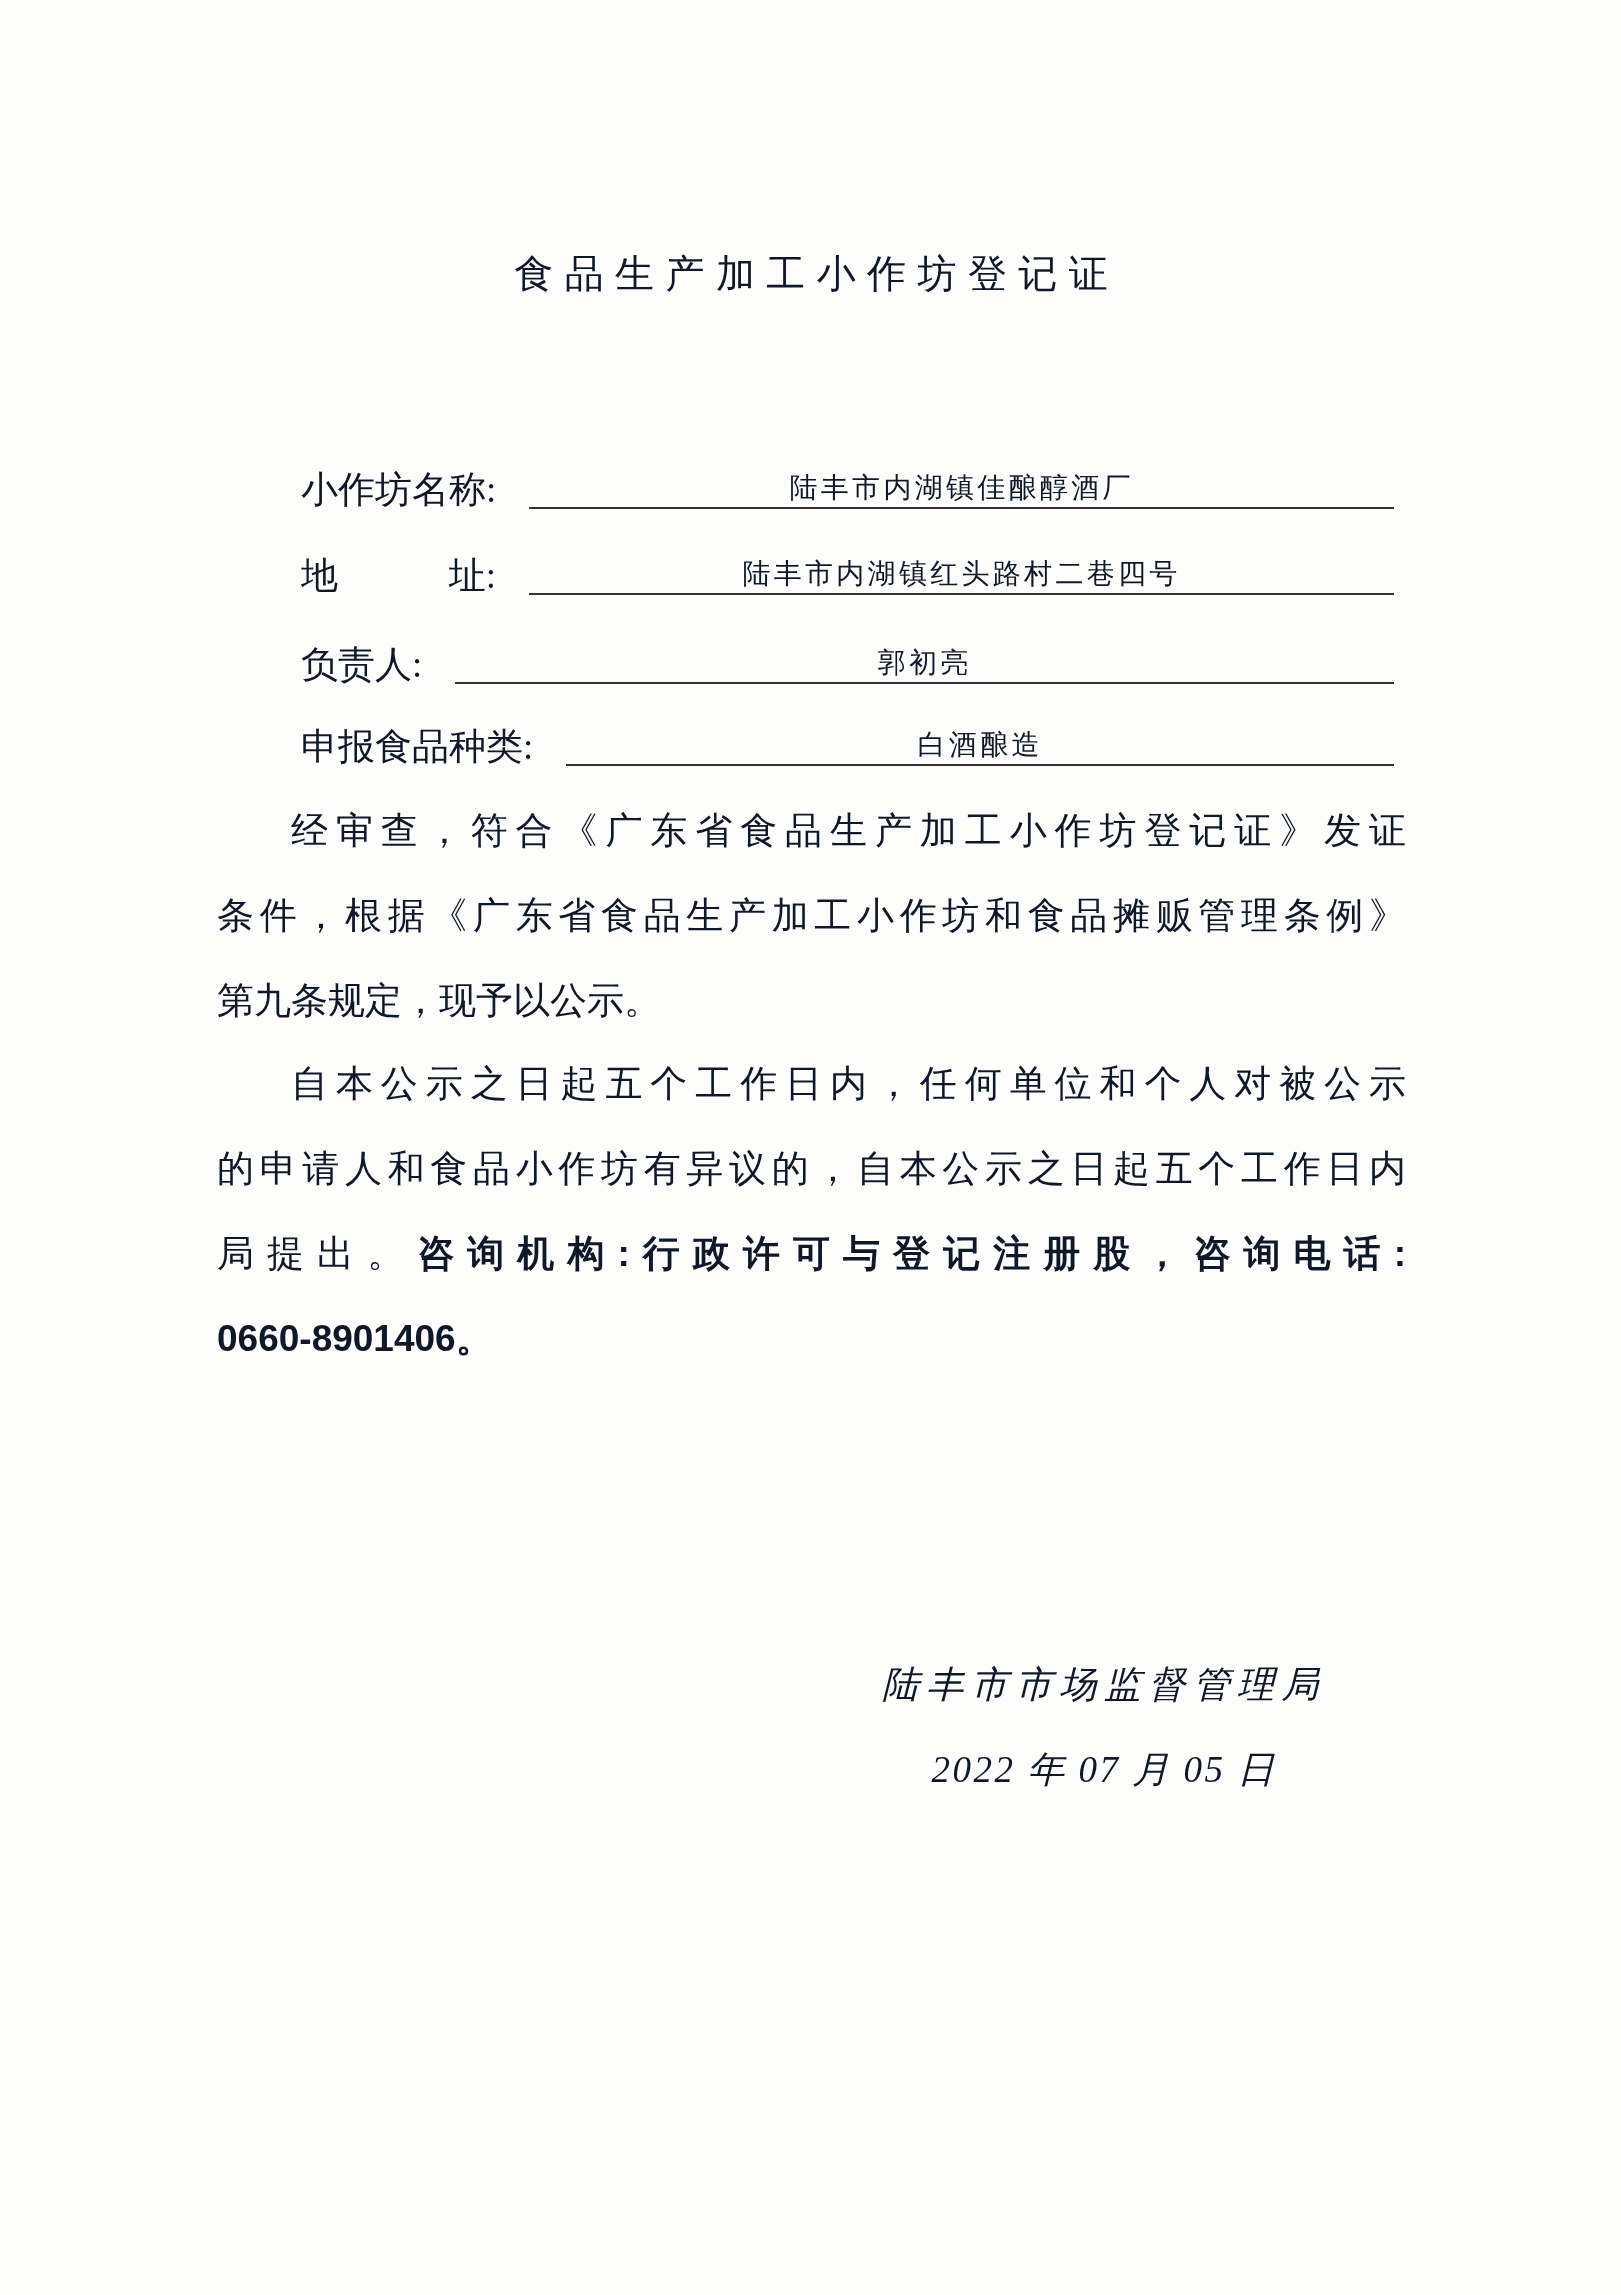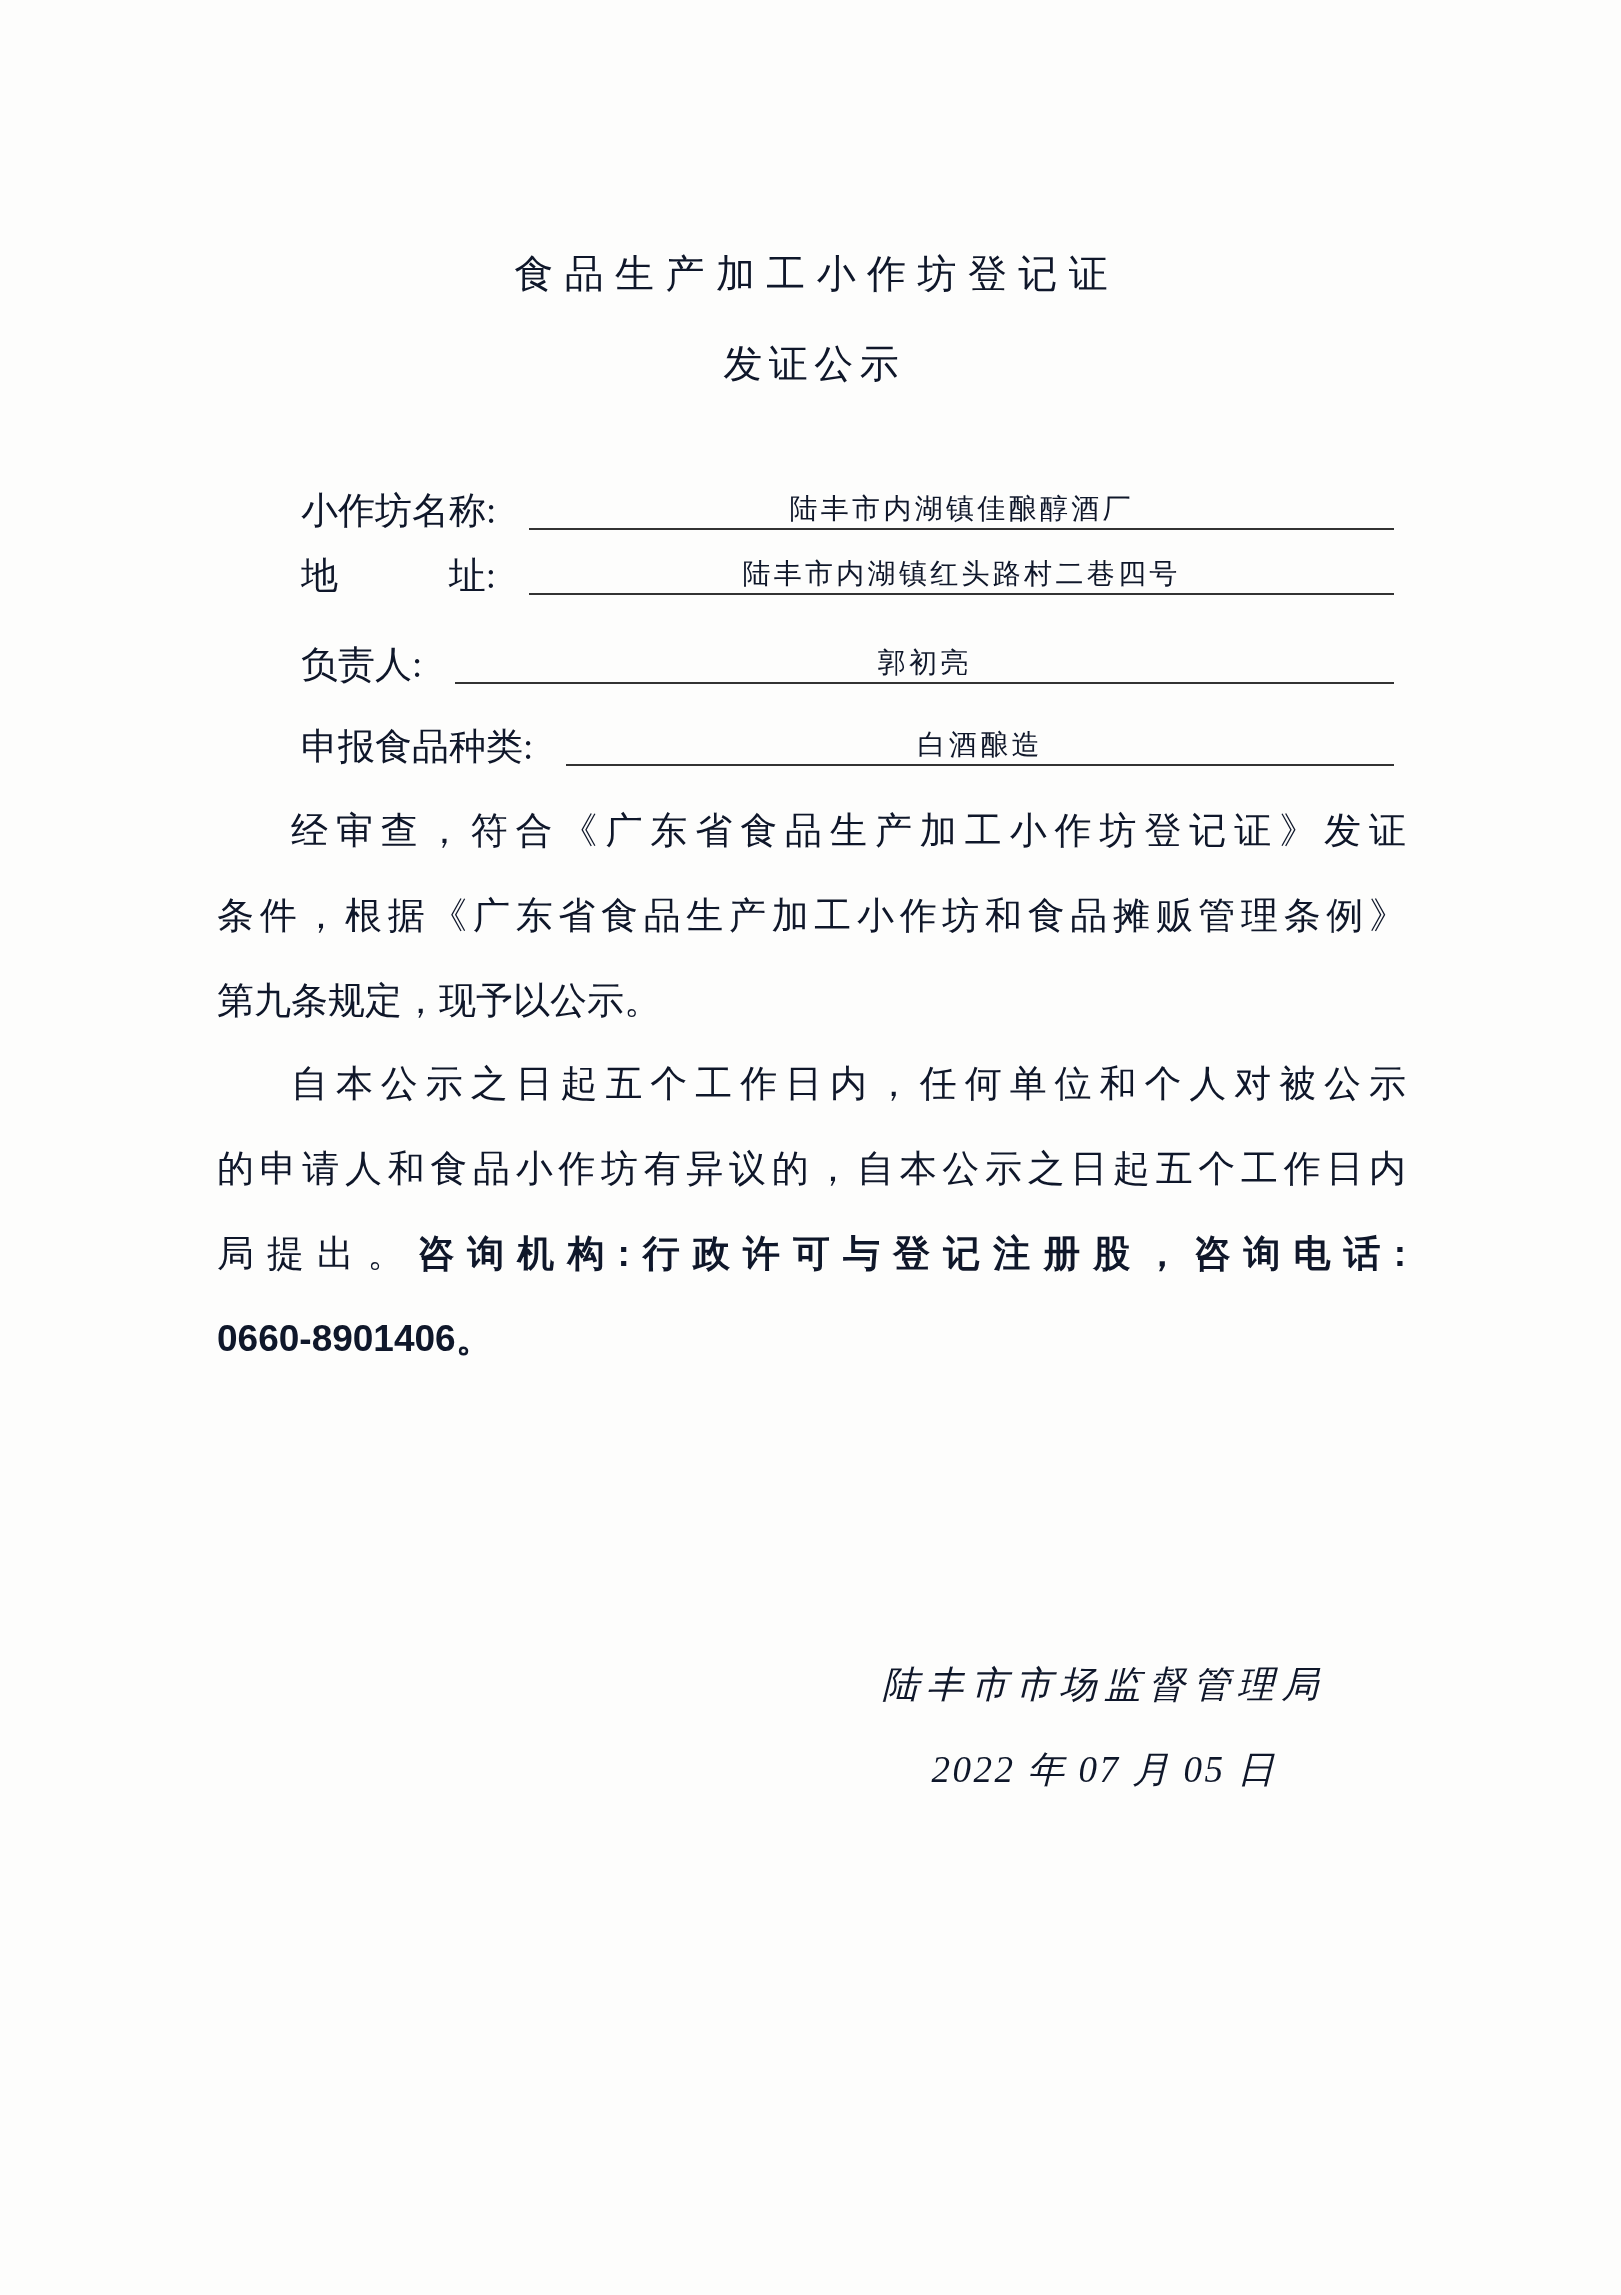--- a/index.html
+++ b/index.html
@@ -43,21 +43,21 @@
     font-weight: 500;
   }
   .field-row {
     position: absolute;
     left: 301px;
     width: 1093px;
     height: 38px;
     display: flex;
     align-items: flex-end;
   }
-  .row-1 { top: 492px; }
+  .row-1 { top: 471px; }
   .row-2 { top: 557px; }
   .row-3 { top: 646px; }
   .row-4 { top: 728px; }
   .field-label {
     font-size: 37px;
     line-height: 38px;
     white-space: nowrap;
     flex: 0 0 auto;
   }
   .field-label.spread {
@@ -113,21 +113,20 @@
   }
   .signature-authority { letter-spacing: 7.4px; }
   .signature-date { letter-spacing: 2.5px; }
 </style>
 </head>
 <body>
 
 <div class="page">
 
   <div class="doc-title">食品生产加工小作坊登记证</div>
-  <div class="doc-subtitle">发证公示</div>
 
   <div class="field-row row-1">
     <div class="field-label">小作坊名称:</div>
     <div class="field-value">陆丰市内湖镇佳酿醇酒厂</div>
   </div>
 
   <div class="field-row row-2">
     <div class="field-label spread">
       <span>地</span>
       <span>址:</span>

